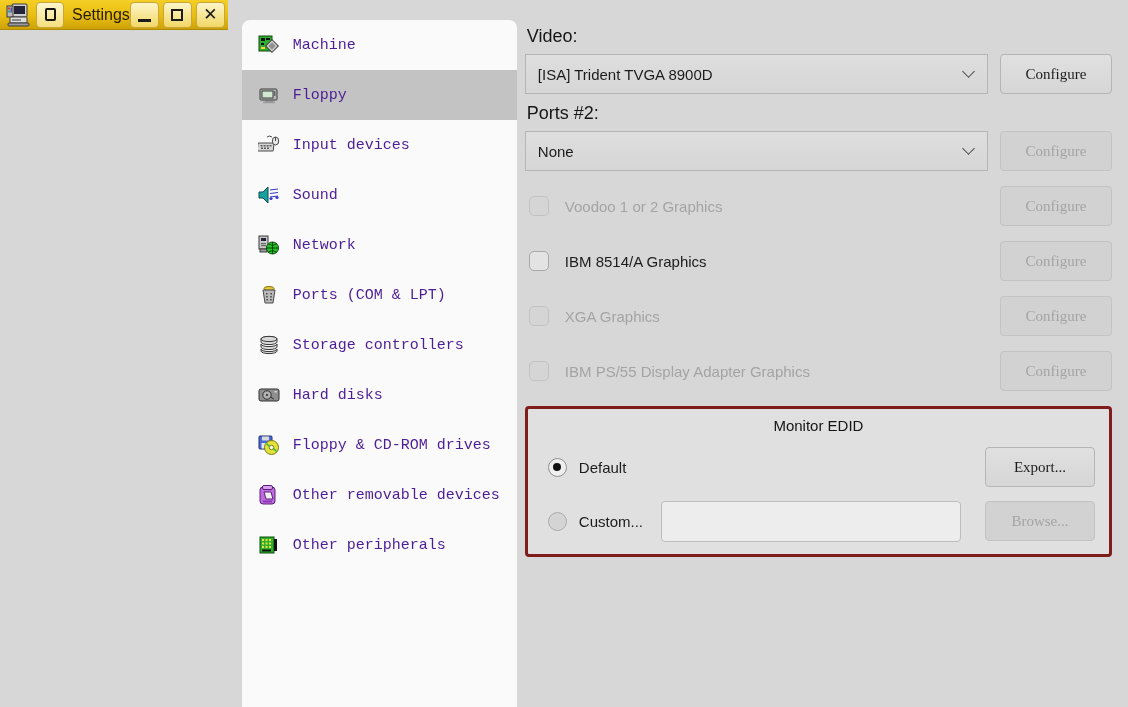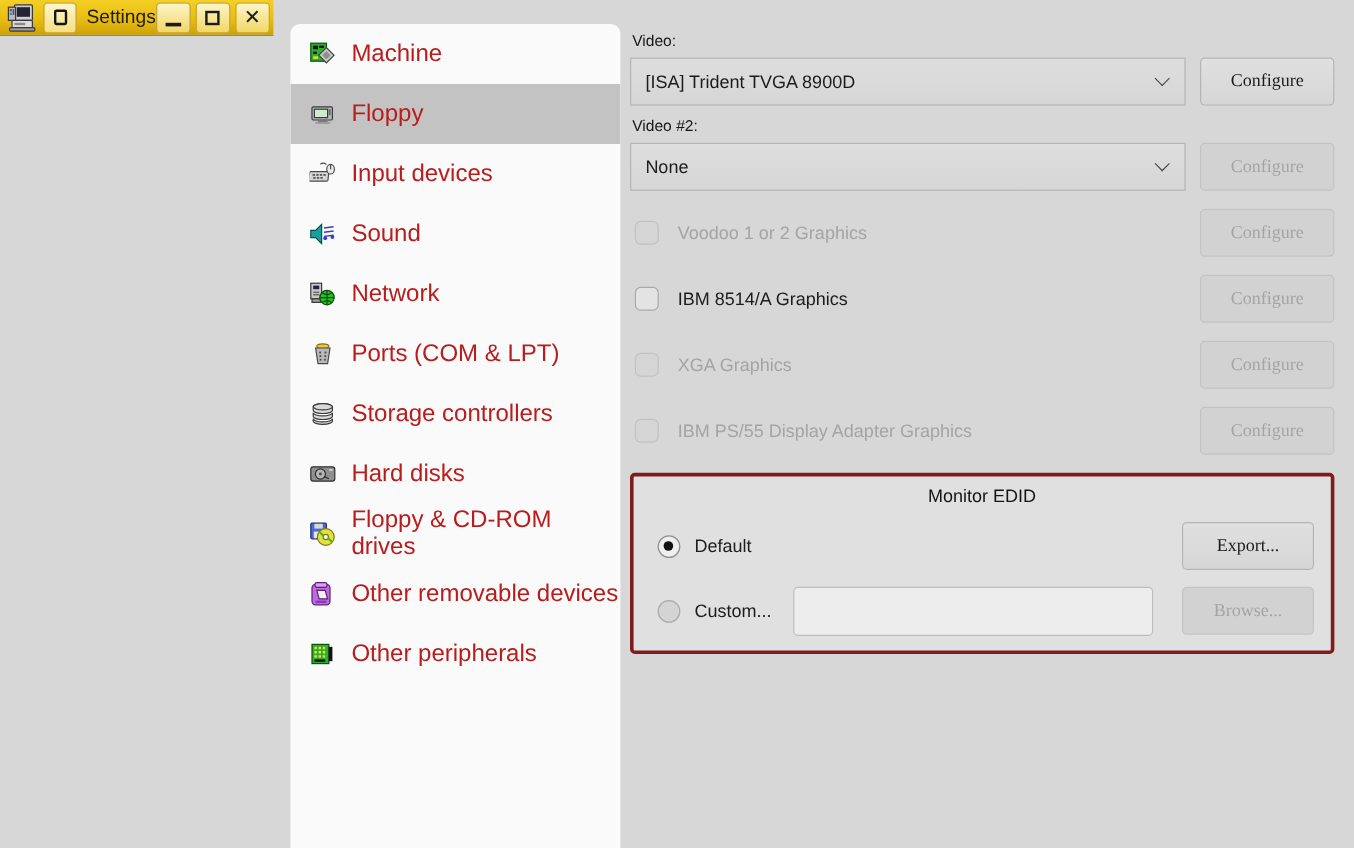--- a/index.html
+++ b/index.html
@@ -43,25 +43,25 @@
   .sidebar {
     width:275px; flex:0 0 275px; background:#fafafa;
     border-radius:8px 8px 0 0; overflow:hidden;
   }
   .side-item {
     height:50px; display:flex; align-items:center; gap:13px;
     padding-left:16px; cursor:default;
   }
   .side-item.selected { background:#c3c3c3; }
   .side-item .ic { width:22px; height:22px; flex:0 0 22px; }
-  .side-item .lbl { font-size:20px; color:#b91c1c; }
+  .side-item .lbl { font-size:15px; color:#4c1d95;font-family:Liberation Mono, monospace; }
 
   
   .main { flex:1 1 auto; padding:3px 16px 0 8px; display:flex; flex-direction:column; }
-  .field-label { font-size:13px; color:#161616; margin:3px 0 7px 2px; }
+  .field-label { font-size:18px; color:#161616; margin:3px 0 7px 2px; }
   .row { display:flex; align-items:center; }
   .combo {
     flex:1 1 auto; height:40px; border:1px solid #b5b5b5; border-radius:0;
     background:linear-gradient(#dedede,#d6d6d6);
     display:flex; align-items:center; padding:0 14px 0 12px;
   }
   .combo .value { flex:1 1 auto; font-size:15px; color:#1c1c1c; }
   .chev { width:9px; height:9px; border-right:1.6px solid #4a4a4a; border-bottom:1.6px solid #4a4a4a;
           transform:rotate(45deg); margin-top:-5px; }
   .btn {
@@ -297,21 +297,21 @@
 
       <div class="field-label">Video:</div>
       <div class="row">
         <div class="combo">
           <span class="value">[ISA] Trident TVGA 8900D</span>
           <span class="chev"></span>
         </div>
         <div class="btn">Configure</div>
       </div>
 
-      <div class="field-label" style="margin-top:9px">Video #2:</div>
+      <div class="field-label" style="margin-top:9px">Ports #2:</div>
       <div class="row">
         <div class="combo">
           <span class="value">None</span>
           <span class="chev"></span>
         </div>
         <div class="btn disabled">Configure</div>
       </div>
 
       <div class="chk-row disabled">
         <div class="chk-left">

